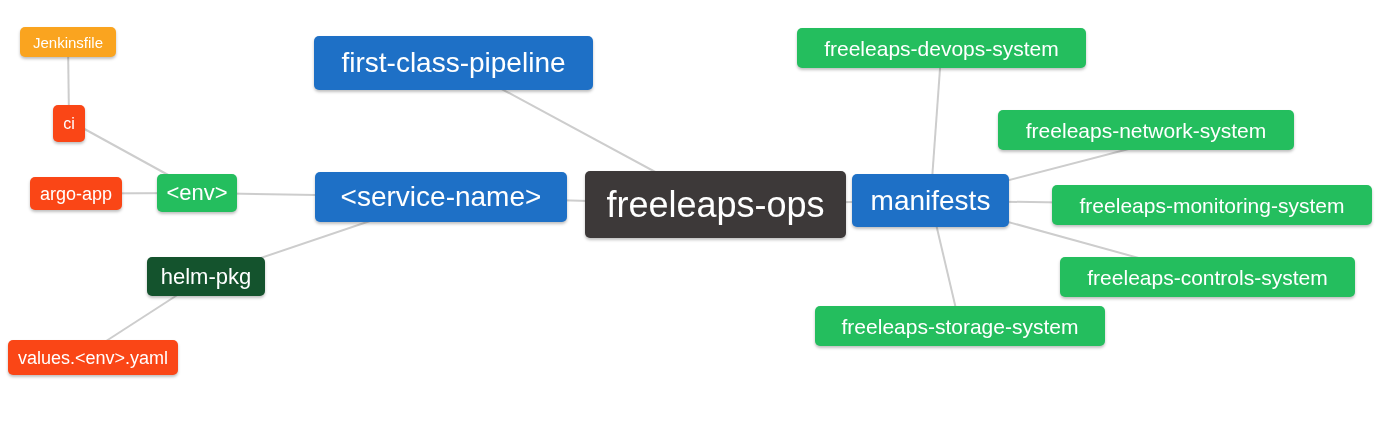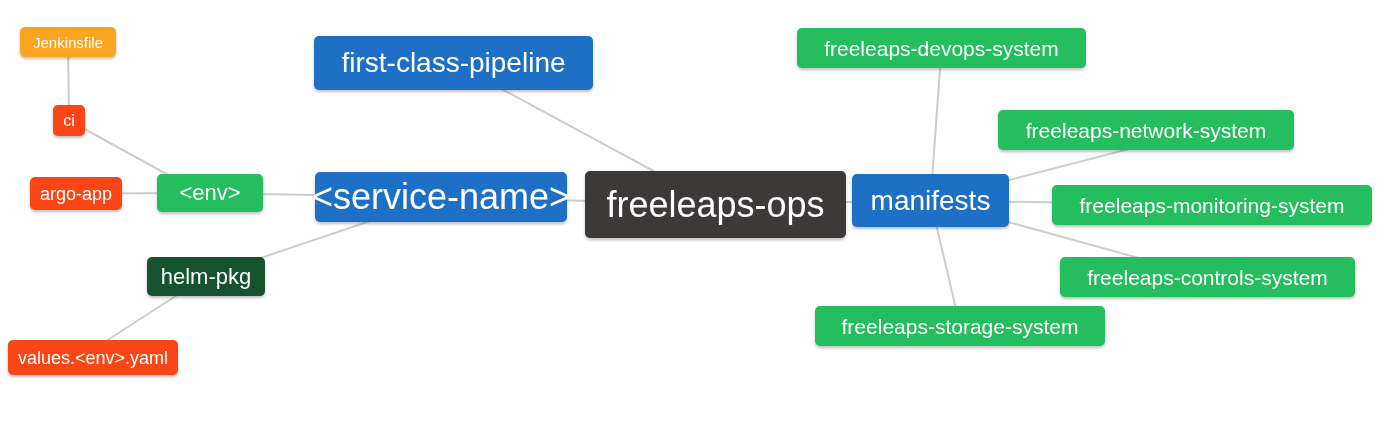--- a/index.html
+++ b/index.html
@@ -52,27 +52,27 @@
       <line x1="441" y1="197" x2="715.5" y2="204.5" stroke="#CDCDCD" stroke-width="2"></line>
       <line x1="715.5" y1="204.5" x2="930.5" y2="200.5" stroke="#CDCDCD" stroke-width="2"></line>
       <line x1="930.5" y1="200.5" x2="941.5" y2="48" stroke="#CDCDCD" stroke-width="2"></line>
       <line x1="930.5" y1="200.5" x2="1202" y2="130" stroke="#CDCDCD" stroke-width="2"></line>
       <line x1="930.5" y1="200.5" x2="1212" y2="205" stroke="#CDCDCD" stroke-width="2"></line>
       <line x1="930.5" y1="200.5" x2="1207.5" y2="277" stroke="#CDCDCD" stroke-width="2"></line>
       <line x1="930.5" y1="200.5" x2="960" y2="326" stroke="#CDCDCD" stroke-width="2"></line>
     </svg>
   <div id="node-layer">
       <div class="node" style="left: 20px; top: 27px; width: 96px; height: 30px; background: rgb(250, 164, 31); font-size: 15px; color: rgb(255, 255, 255);">Jenkinsfile</div>
-      <div class="node" style="left: 53px; top: 105px; width: 32px; height: 31px; background: rgb(250, 70, 22); font-size: 16px; color: rgb(255, 255, 255);">ci</div>
+      <div class="node" style="left: 53px; top: 105px; width: 32px; height: 37px; background: rgb(250, 70, 22); font-size: 16px; color: rgb(255, 255, 255);">ci</div>
       <div class="node" style="left: 30px; top: 177px; width: 92px; height: 33px; background: rgb(250, 70, 22); font-size: 18px; color: rgb(255, 255, 255);">argo-app</div>
-      <div class="node" style="left: 157px; top: 174px; width: 106px; height: 38px; background: rgb(36, 190, 94); font-size: 22px; color: rgb(255, 255, 255);">&lt;env&gt;</div>
+      <div class="node" style="left: 157px; top: 174px; width: 80px; height: 38px; background: rgb(36, 190, 94); font-size: 22px; color: rgb(255, 255, 255);">&lt;env&gt;</div>
       <div class="node" style="left: 147px; top: 257px; width: 118px; height: 39px; background: #14532d; font-size: 22px; color: rgb(255, 255, 255);">helm-pkg</div>
       <div class="node" style="left: 8px; top: 340px; width: 170px; height: 35px; background: rgb(250, 70, 22); font-size: 18px; color: rgb(255, 255, 255);">values.&lt;env&gt;.yaml</div>
       <div class="node" style="left: 314px; top: 36px; width: 279px; height: 54px; background: rgb(30, 112, 198); font-size: 28px; color: rgb(255, 255, 255);">first-class-pipeline</div>
-      <div class="node" style="left: 315px; top: 172px; width: 252px; height: 50px; background: rgb(30, 112, 198); font-size: 36px; color: rgb(255, 255, 255);">&lt;service-name&gt;</div>
+      <div class="node" style="left: 315px; top: 172px; width: 252px; height: 50px; background: rgb(30, 112, 198); font-size: 28px; color: rgb(255, 255, 255);">&lt;service-name&gt;</div>
       <div class="node" style="left: 585px; top: 171px; width: 261px; height: 67px; background: rgb(61, 57, 57); font-size: 36px; color: rgb(255, 255, 255);">freeleaps-ops</div>
       <div class="node" style="left: 852px; top: 174px; width: 157px; height: 53px; background: rgb(30, 112, 198); font-size: 28px; color: rgb(255, 255, 255);">manifests</div>
       <div class="node" style="left: 797px; top: 28px; width: 289px; height: 40px; background: rgb(36, 190, 94); font-size: 21px; color: rgb(255, 255, 255); text-align: center;">freeleaps-devops-system</div>
       <div class="node" style="left: 998px; top: 110px; width: 296px; height: 40px; background: rgb(36, 190, 94); font-size: 21px; color: rgb(255, 255, 255);">freeleaps-network-system</div>
       <div class="node" style="left: 1052px; top: 185px; width: 320px; height: 40px; background: rgb(36, 190, 94); font-size: 21px; color: rgb(255, 255, 255);">freeleaps-monitoring-system</div>
       <div class="node" style="left: 1060px; top: 257px; width: 295px; height: 40px; background: rgb(36, 190, 94); font-size: 21px; color: rgb(255, 255, 255);">freeleaps-controls-system</div>
       <div class="node" style="left: 815px; top: 306px; width: 290px; height: 40px; background: rgb(36, 190, 94); font-size: 21px; color: rgb(255, 255, 255);">freeleaps-storage-system</div>
     </div>
 </div>
 

